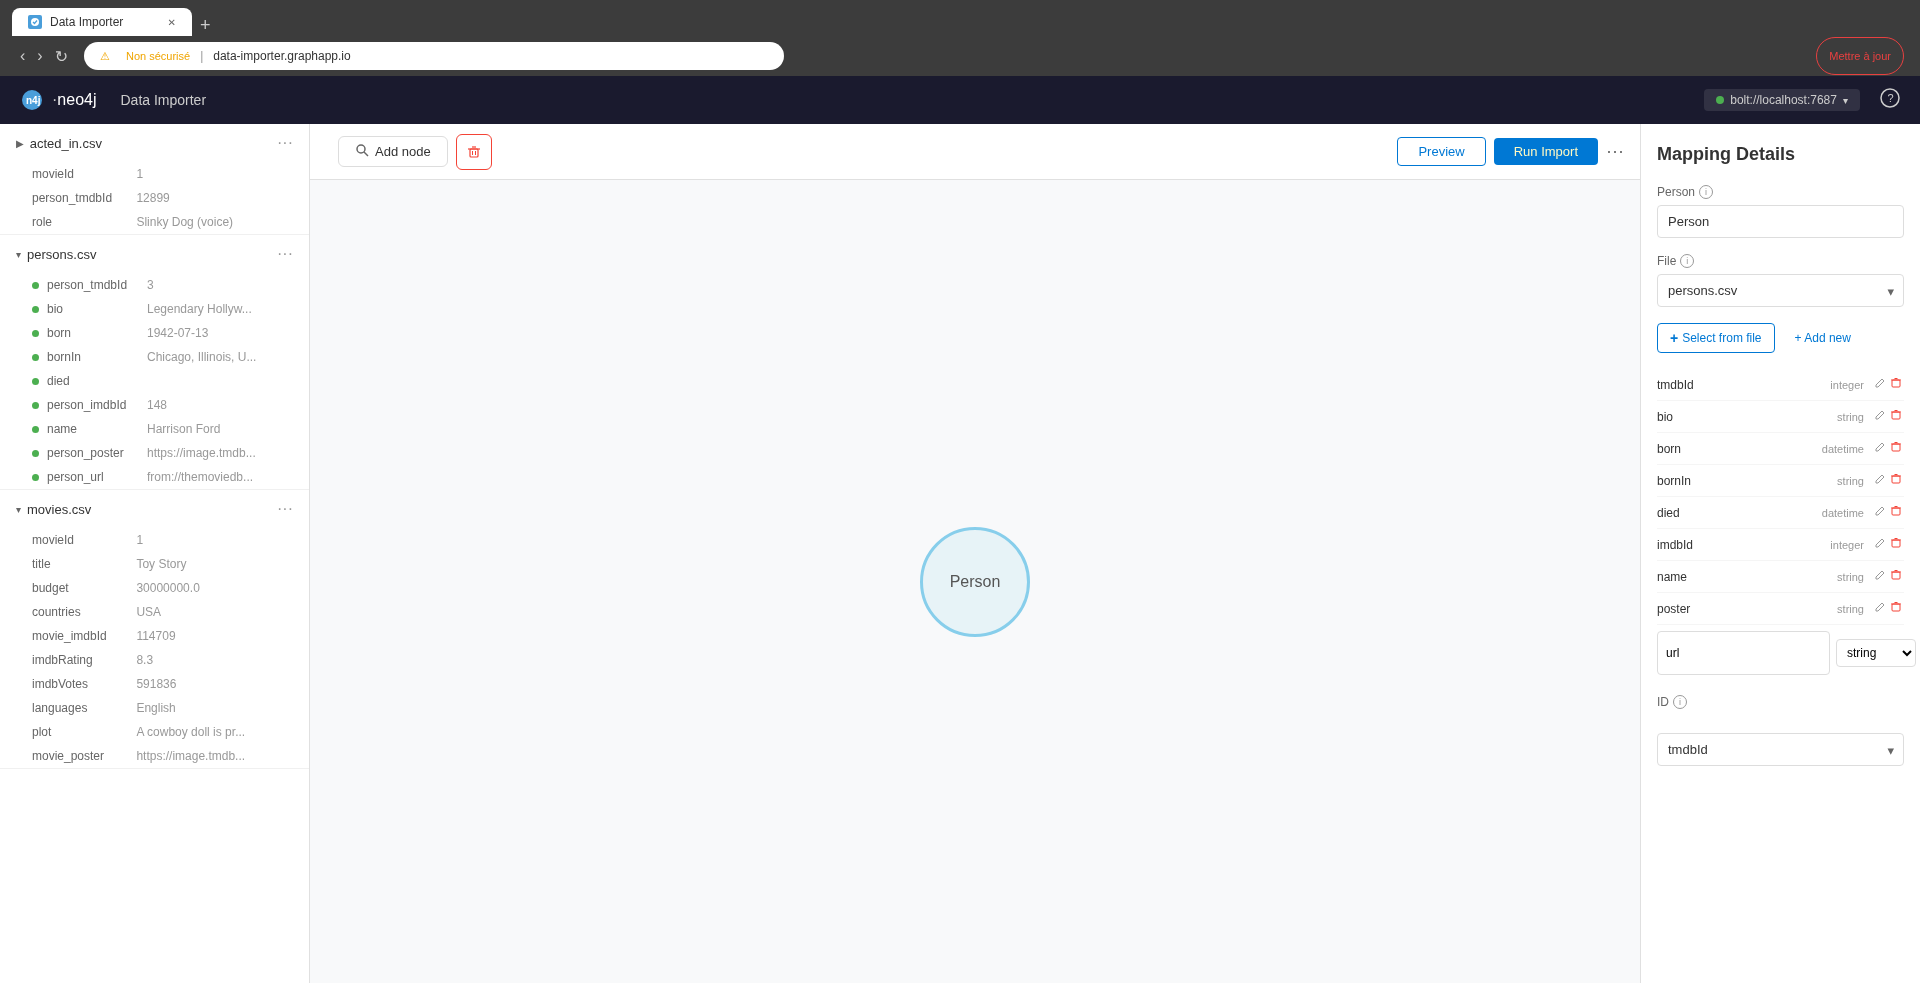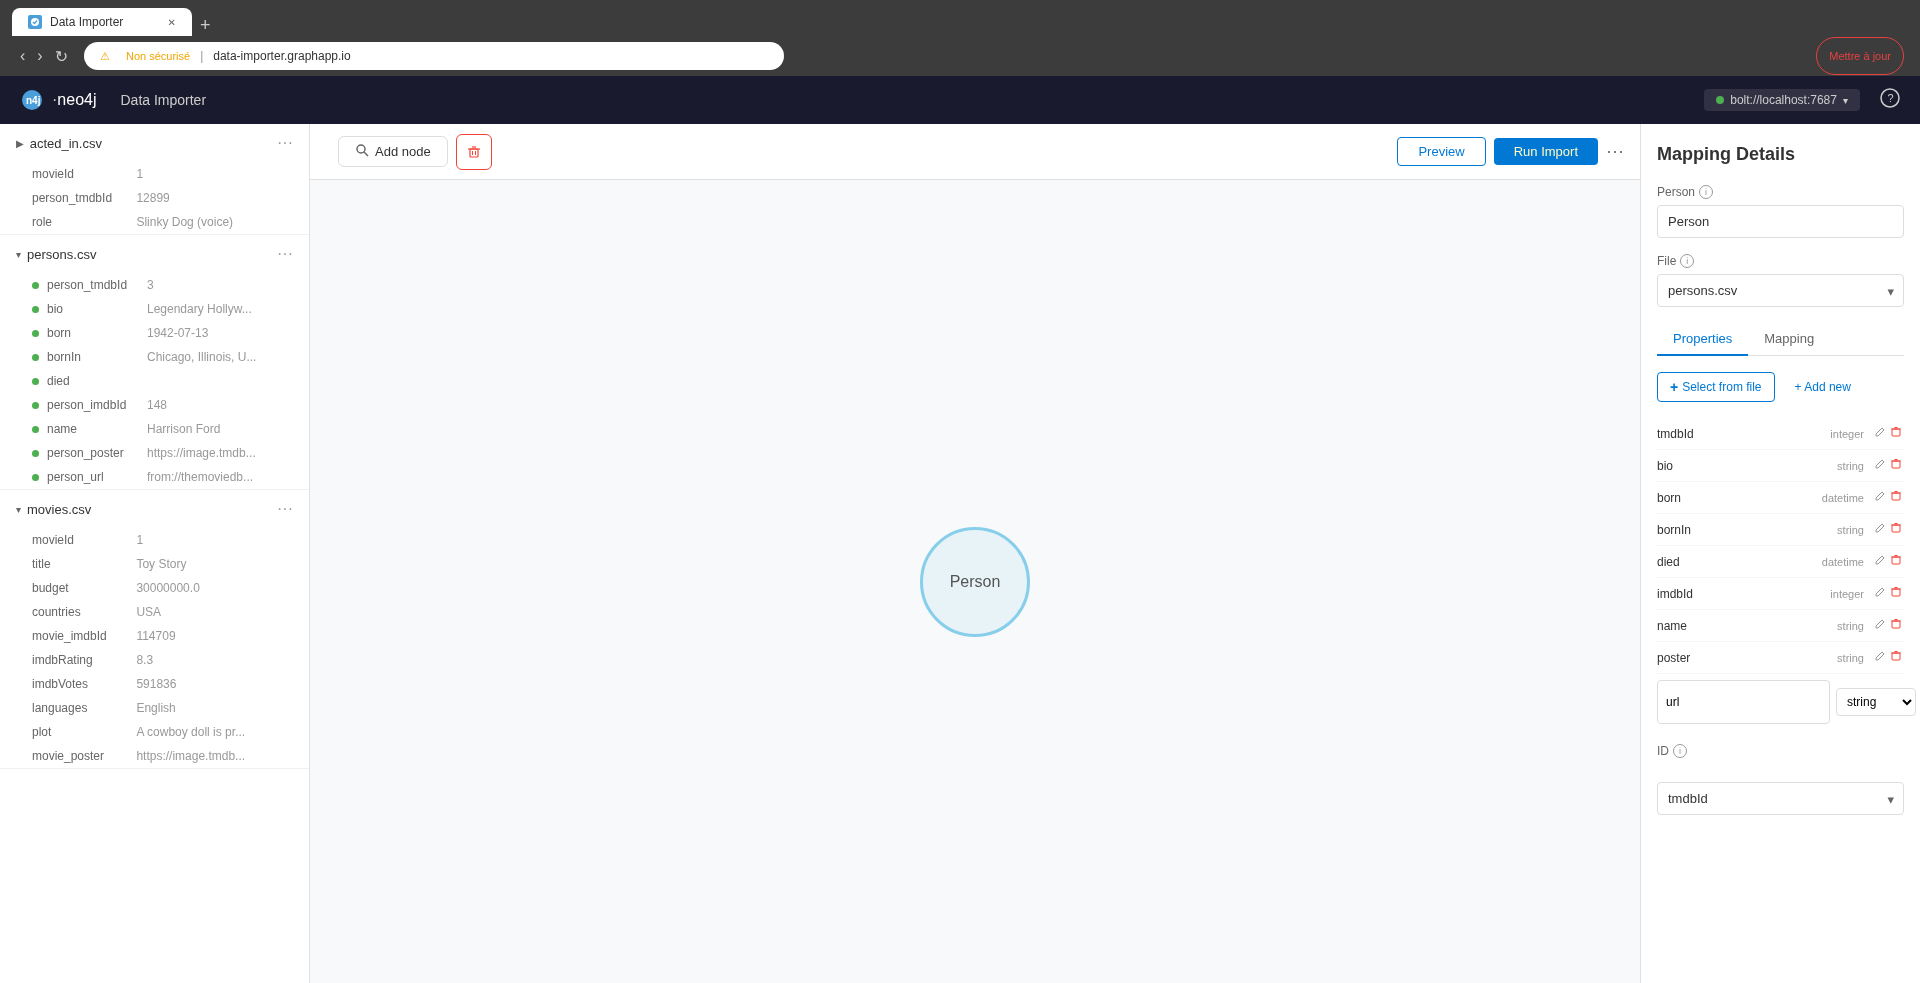--- a/index.html
+++ b/index.html
@@ -349,24 +349,20 @@
         <span>File</span>
         <span class="info-icon">i</span>
       </div>
       <div class="select-wrapper">
         <select class="select-input">
           <option>persons.csv</option>
         </select>
       </div>
     </div>
 
-    <div class="panel-tabs">
-      <div class="panel-tab active">Properties</div>
-      <div class="panel-tab">Mapping</div>
-    </div>
 
     <div class="props-actions">
       <button class="select-from-file-btn">
         <span style="font-size:14px;font-weight:bold;">+</span>
         <span>Select from file</span>
       </button>
       <button class="add-new-btn">
         <span>+ Add new</span>
       </button>
     </div>

